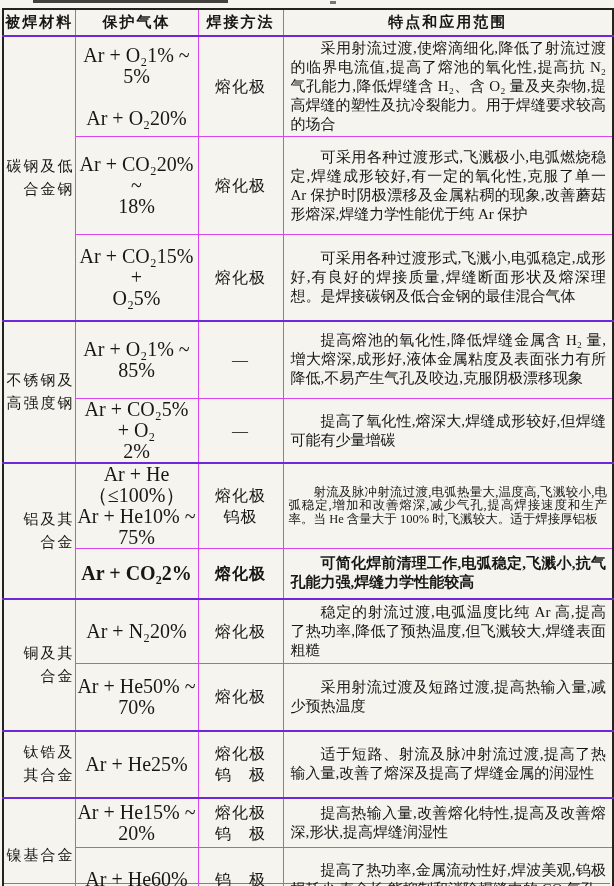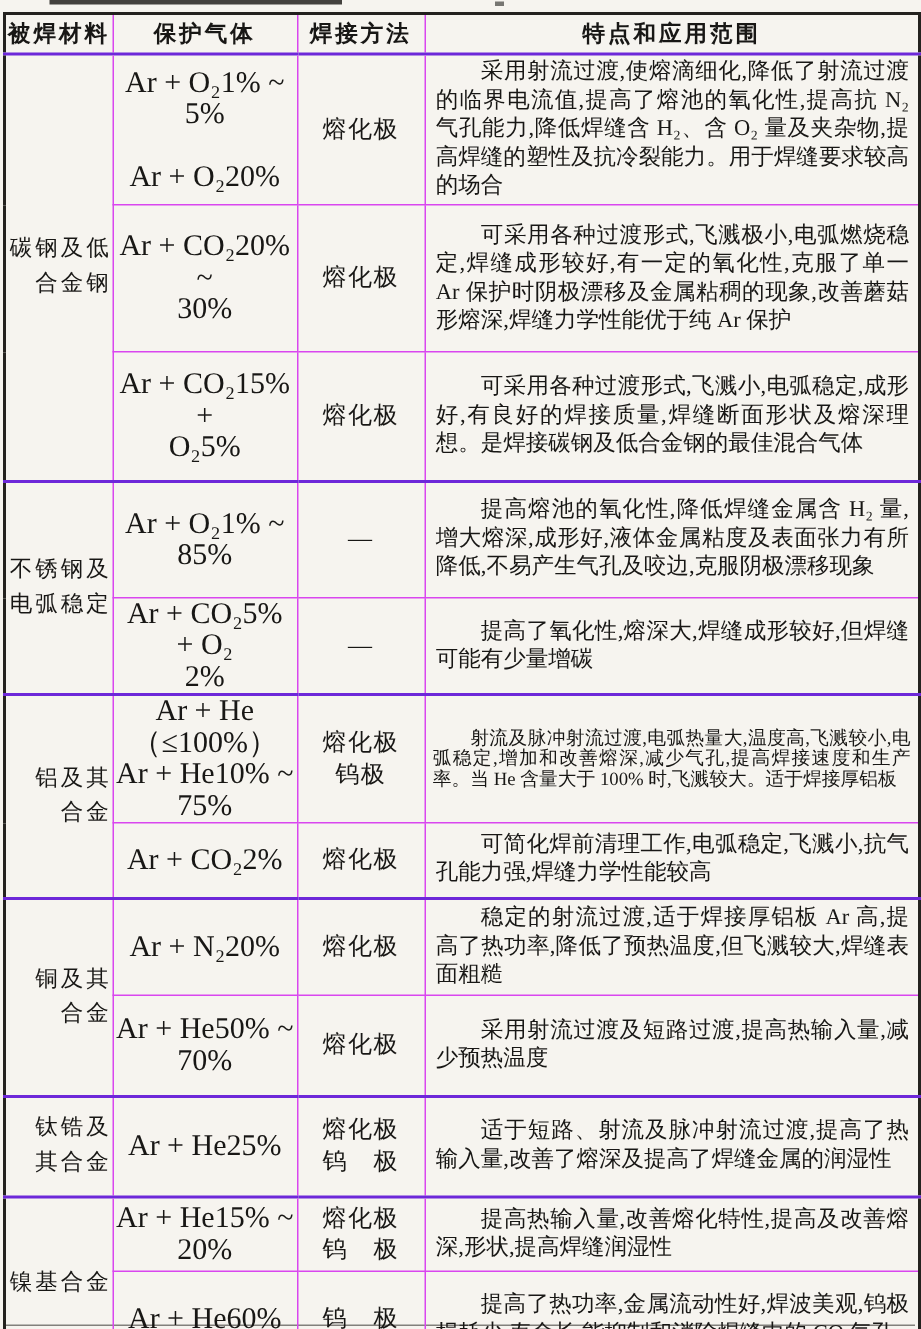--- a/index.html
+++ b/index.html
@@ -82,33 +82,33 @@
         <td class="mat" rowspan="3">碳钢及低
 合金钢</td>
         <td class="gas">Ar + O₂1% ~ 5%
 
 Ar + O₂20%</td>
         <td class="method">熔化极</td>
         <td class="features">采用射流过渡,使熔滴细化,降低了射流过渡的临界电流值,提高了熔池的氧化性,提高抗 N₂ 气孔能力,降低焊缝含 H₂、含 O₂ 量及夹杂物,提高焊缝的塑性及抗冷裂能力。用于焊缝要求较高的场合</td>
       </tr>
       <tr style="height: 98px;">
         <td class="gas">Ar + CO₂20% ~
-30%</td>
+18%</td>
         <td class="method">熔化极</td>
         <td class="features">可采用各种过渡形式,飞溅极小,电弧燃烧稳定,焊缝成形较好,有一定的氧化性,克服了单一 Ar 保护时阴极漂移及金属粘稠的现象,改善蘑菇形熔深,焊缝力学性能优于纯 Ar 保护</td>
       </tr>
       <tr style="height: 86px;">
         <td class="gas">Ar + CO₂15% +
 O₂5%</td>
         <td class="method">熔化极</td>
         <td class="features">可采用各种过渡形式,飞溅小,电弧稳定,成形好,有良好的焊接质量,焊缝断面形状及熔深理想。是焊接碳钢及低合金钢的最佳混合气体</td>
       </tr>
       <tr class="group-start" style="height: 78px;">
         <td class="mat" rowspan="2">不锈钢及
-电弧稳定</td>
+高强度钢</td>
         <td class="gas">Ar + O₂1% ~ 85%</td>
         <td class="method">—</td>
         <td class="features">提高熔池的氧化性,降低焊缝金属含 H₂ 量,增大熔深,成形好,液体金属粘度及表面张力有所降低,不易产生气孔及咬边,克服阴极漂移现象</td>
       </tr>
       <tr style="height: 40px;">
         <td class="gas">Ar + CO₂5% + O₂
 2%</td>
         <td class="method">—</td>
         <td class="features">提高了氧化性,熔深大,焊缝成形较好,但焊缝可能有少量增碳</td>
       </tr>
@@ -116,31 +116,31 @@
         <td class="mat" rowspan="2">铝及其
 合金</td>
         <td class="gas">Ar + He
 （≤100%）
 Ar + He10% ~
 75%</td>
         <td class="method">熔化极
 钨极</td>
         <td class="features tight">射流及脉冲射流过渡,电弧热量大,温度高,飞溅较小,电弧稳定,增加和改善熔深,减少气孔,提高焊接速度和生产率。当 He 含量大于 100% 时,飞溅较大。适于焊接厚铝板</td>
       </tr>
-      <tr style="height: 50px;">
+      <tr style="height: 50px; font-weight: bold;">
         <td class="gas">Ar + CO₂2%</td>
         <td class="method">熔化极</td>
         <td class="features">可简化焊前清理工作,电弧稳定,飞溅小,抗气孔能力强,焊缝力学性能较高</td>
       </tr>
       <tr class="group-start" style="height: 65px;">
         <td class="mat" rowspan="2">铜及其
 合金</td>
         <td class="gas">Ar + N₂20%</td>
         <td class="method">熔化极</td>
-        <td class="features">稳定的射流过渡,适于焊接厚铝板 Ar 高,提高了热功率,降低了预热温度,但飞溅较大,焊缝表面粗糙</td>
+        <td class="features">稳定的射流过渡,电弧温度比纯 Ar 高,提高了热功率,降低了预热温度,但飞溅较大,焊缝表面粗糙</td>
       </tr>
       <tr style="height: 67px;">
         <td class="gas">Ar + He50% ~
 70%</td>
         <td class="method">熔化极</td>
         <td class="features">采用射流过渡及短路过渡,提高热输入量,减少预热温度</td>
       </tr>
       <tr class="group-start" style="height: 67px; padding-left: 12px;">
         <td class="mat" rowspan="1">钛锆及
 其合金</td>

